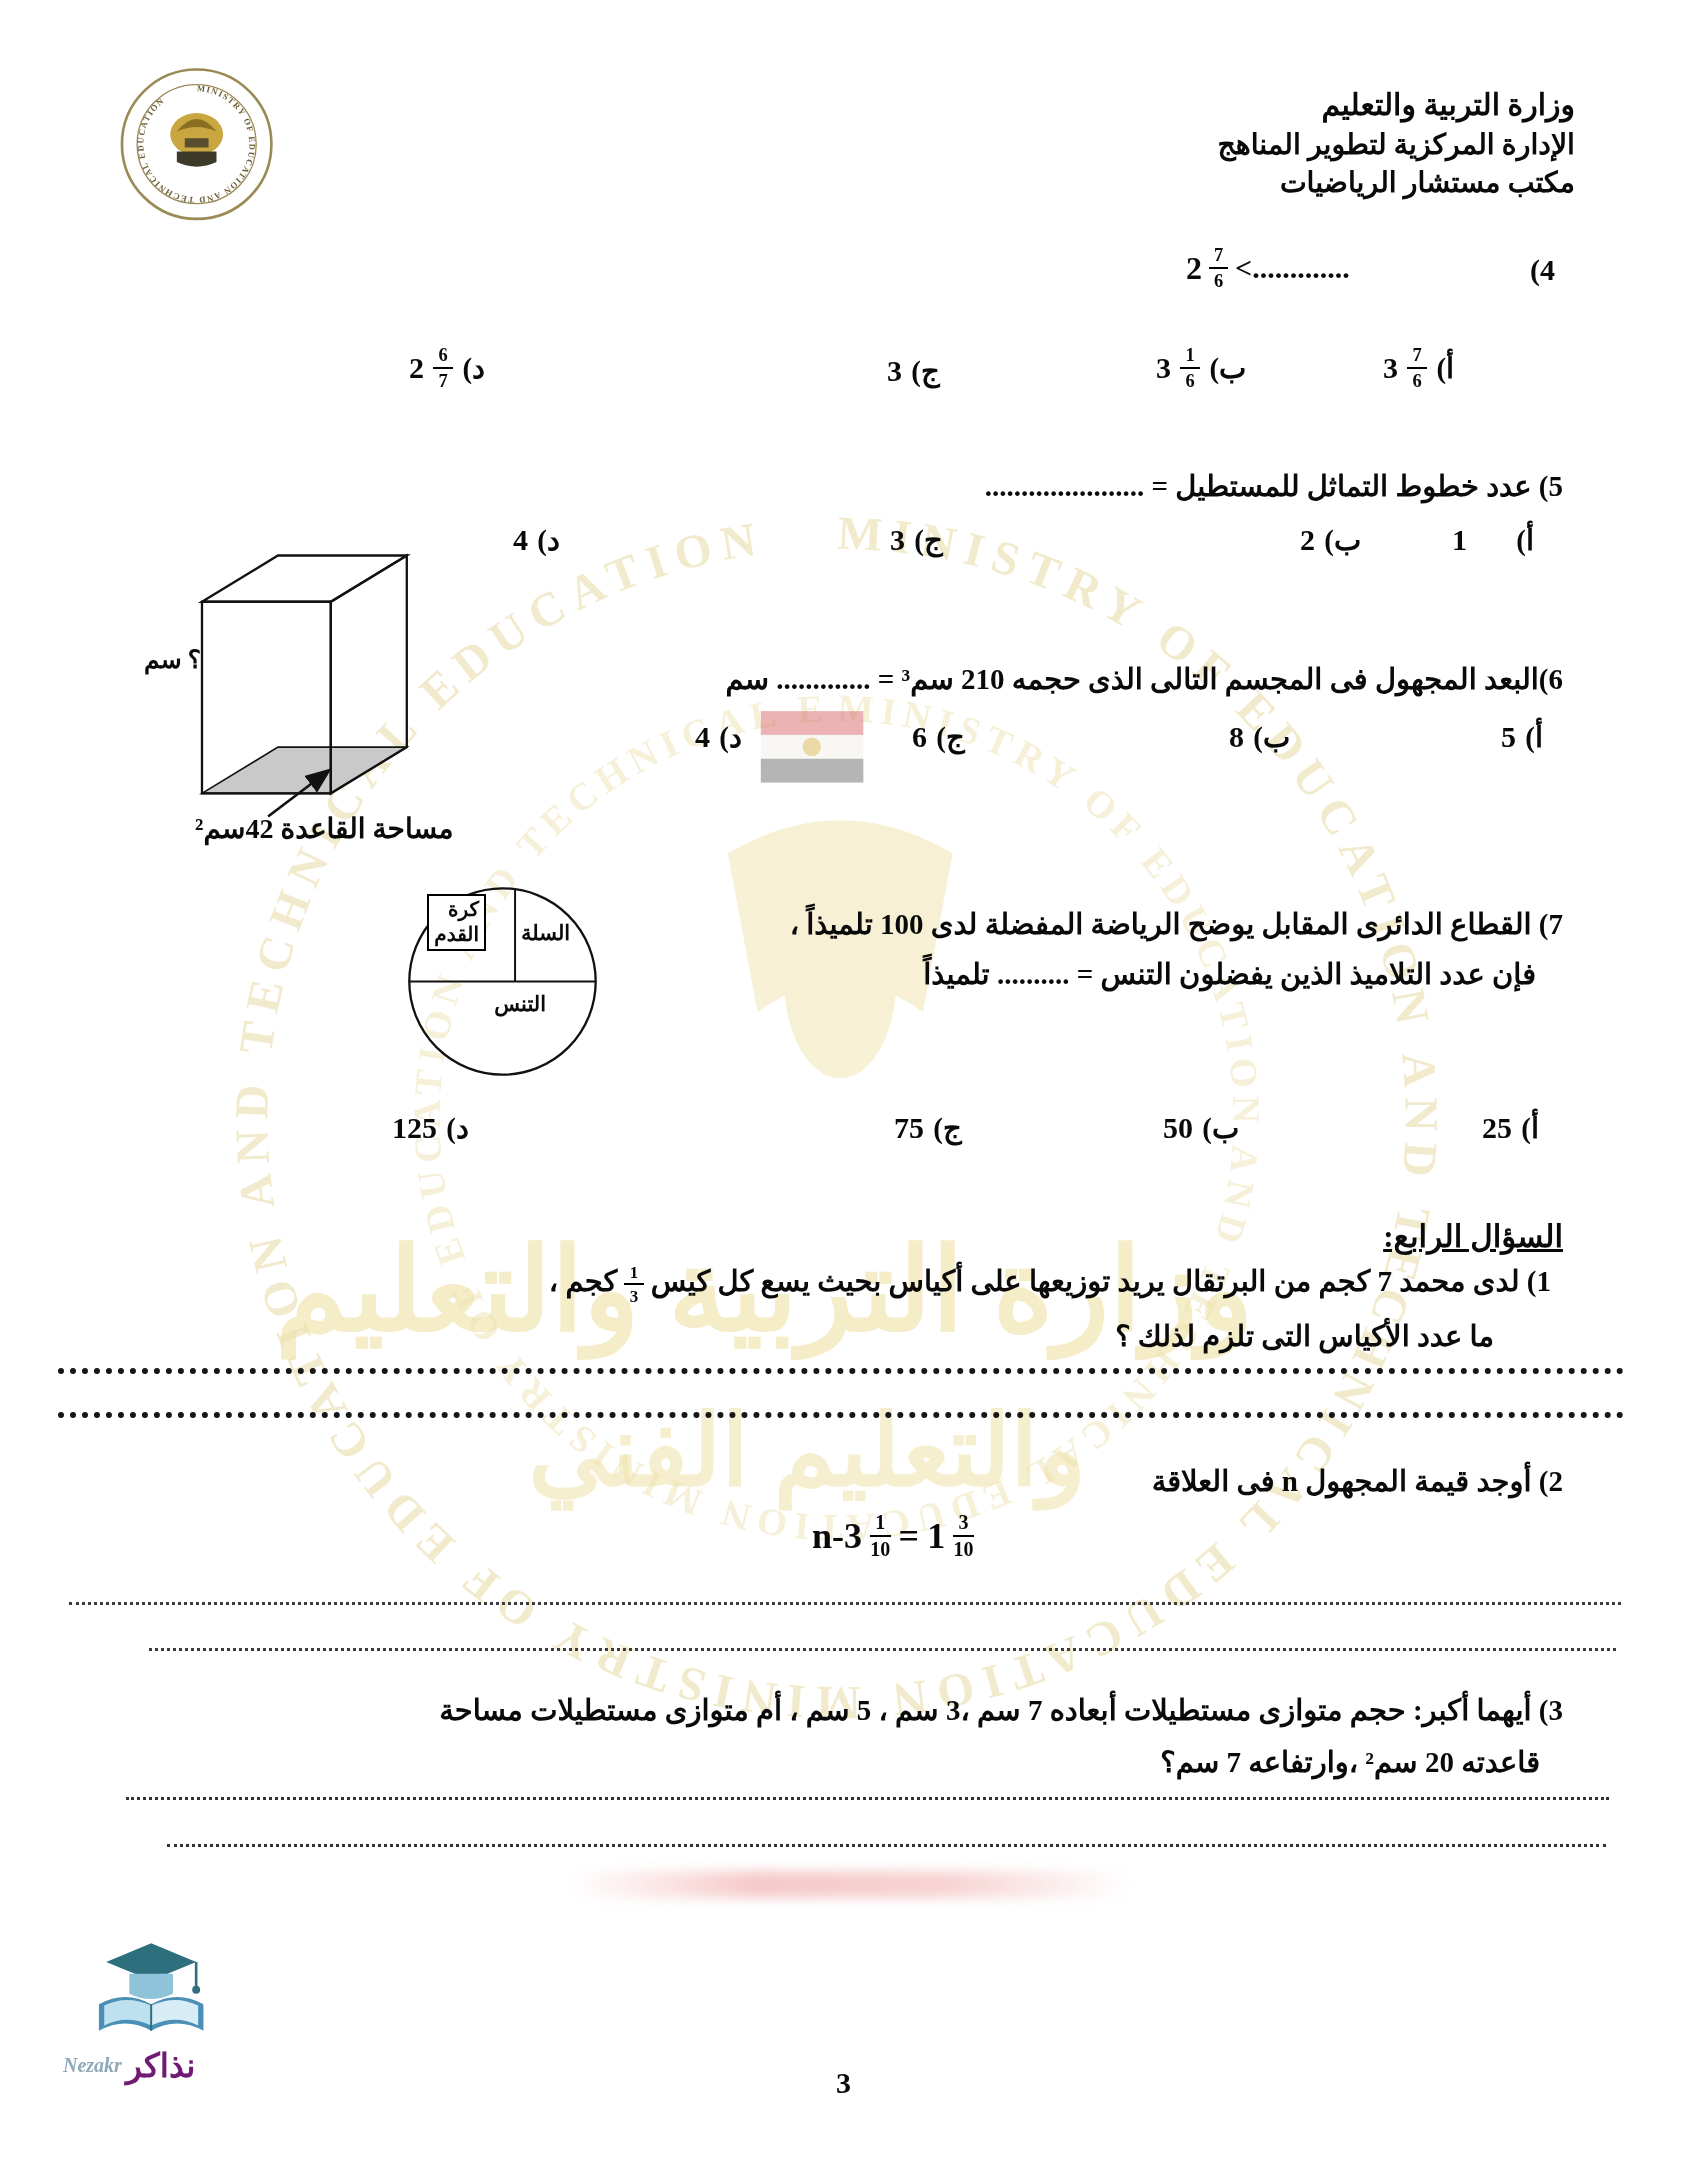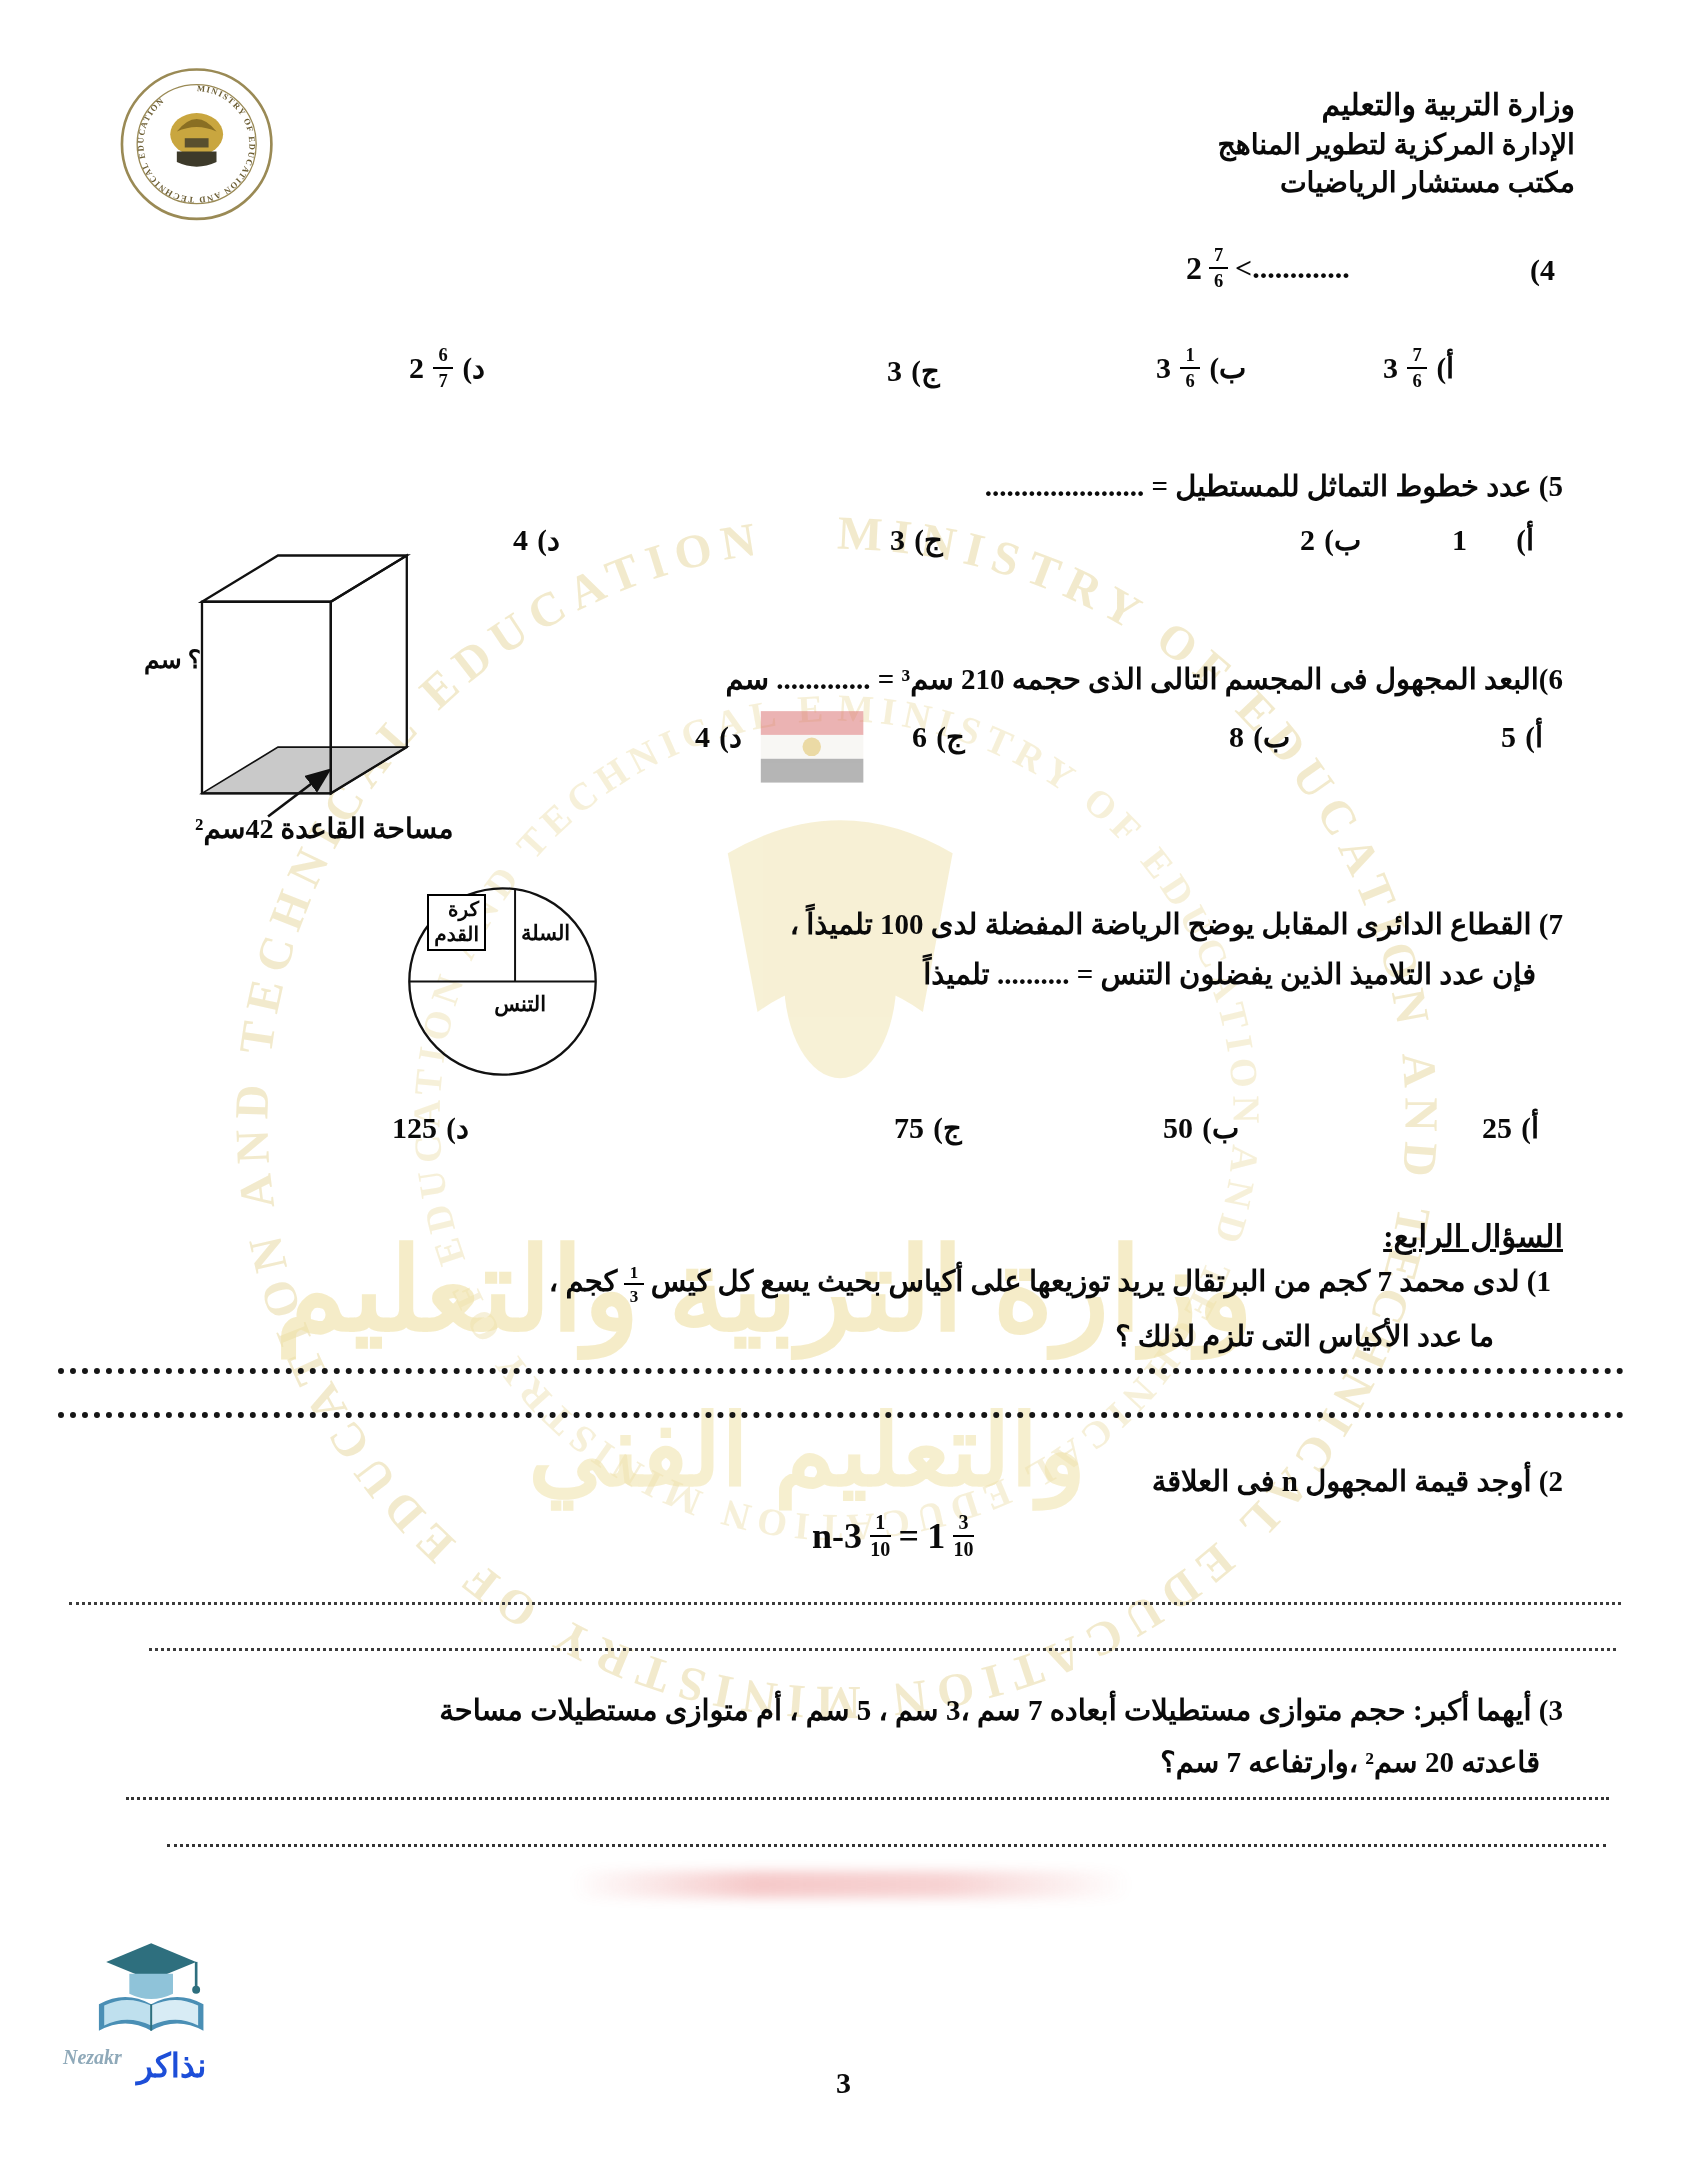--- a/index.html
+++ b/index.html
@@ -21,23 +21,23 @@
   .frac.small .fnum,.frac.small .fden{font-size:17px}
   .title-u{text-decoration:underline;font-size:31px}
   .dots-b{height:6.6px;border-bottom:6px dotted #161616}
   .dots-l{height:4px;border-bottom:3.3px dotted #3c3c3c}
   .dots-m{height:4px;border-bottom:3.3px dotted #333}
   .equation{display:flex;align-items:center;gap:8px;direction:ltr;font-weight:bold;font-size:36px}
   .equation .frac .fnum,.equation .frac .fden{font-size:20px}
   .pie-label{position:absolute;font-weight:bold;direction:rtl;}
   .fb-box{border:2px solid #000;background:#fff;padding:1.3px 5.3px;font-size:20px;line-height:1.25}
   .smudge{background:linear-gradient(90deg,rgba(220,60,60,.0),rgba(220,60,60,.55),rgba(220,60,60,.45),rgba(220,60,60,.0));filter:blur(6px);opacity:.5;border-radius:13.2px}
-  .brand-line{display:flex;align-items:flex-start;gap:15px;direction:ltr}
+  .brand-line{display:flex;align-items:center;gap:4px;direction:ltr}
   .brand-en{font-style:italic;font-size:20px;color:#8fa9b9;font-weight:bold}
-  .brand-ar{font-size:33px;color:#1d4ed8;font-weight:bold;direction:rtl}
+  .brand-ar{font-size:33px;color:#701a75;font-weight:bold;direction:rtl}
   .pagenum{width:100%;text-align:center;font-size:30px;font-weight:bold}
 </style>
 </head>
 <body>
 
 <svg class="layer wm" width="1687" height="2183" viewBox="0 0 2550 3300">
   <defs>
     <path id="wmring" d="M 1265,830 a 860,860 0 1 1 -1,0" fill="none"></path>
     <path id="wmring2" d="M 1265,1090 a 600,600 0 1 1 -1,0" fill="none"></path>
   </defs>

